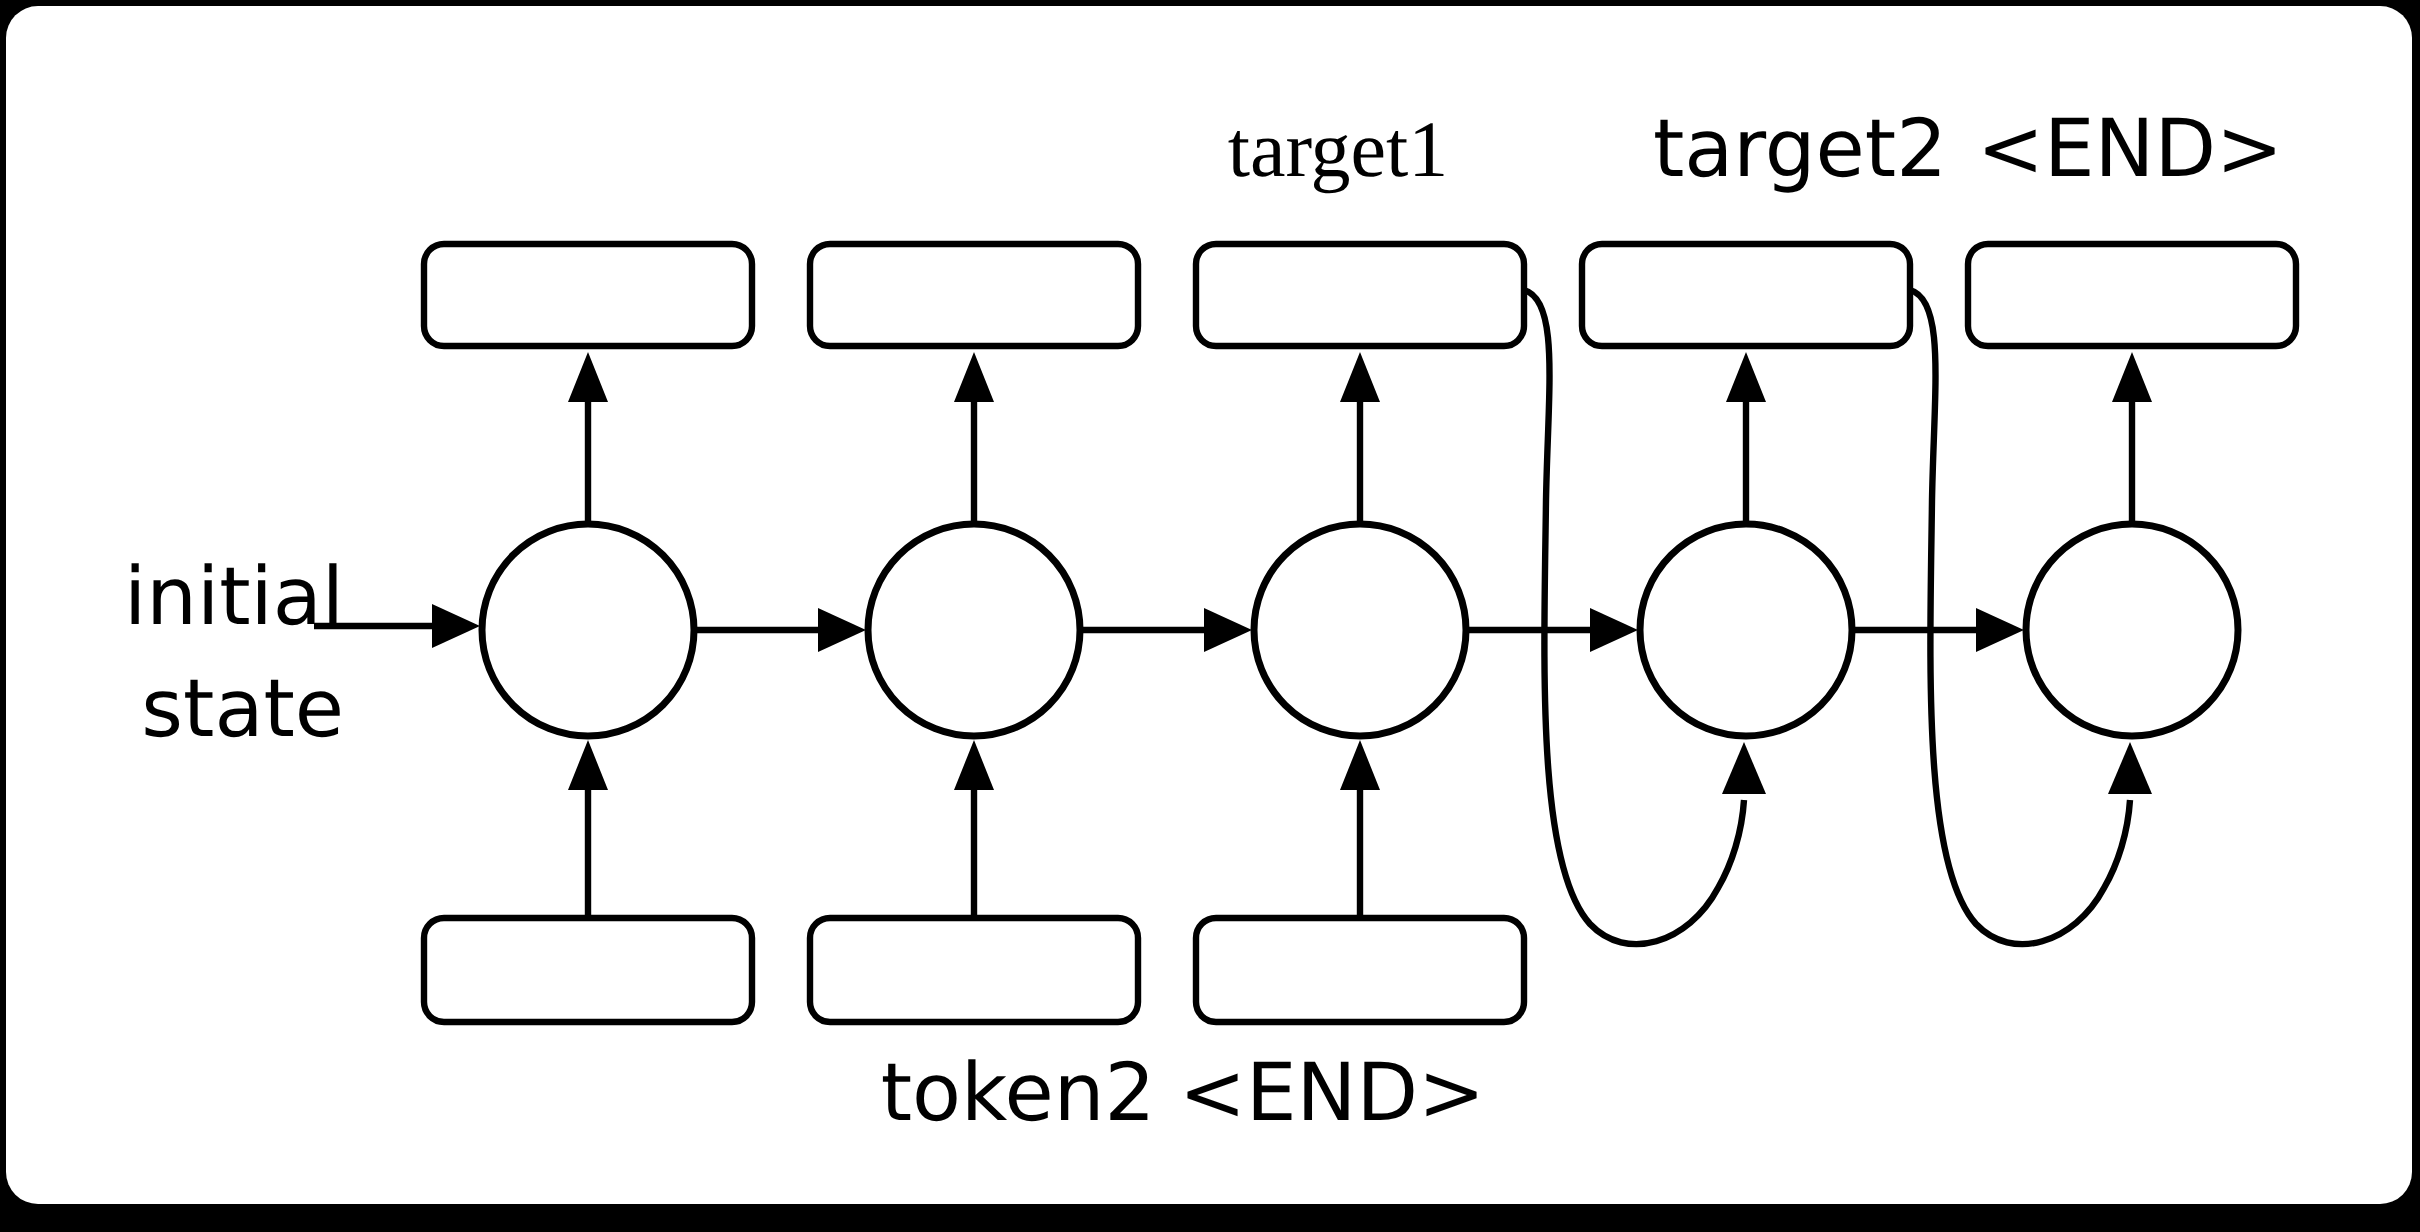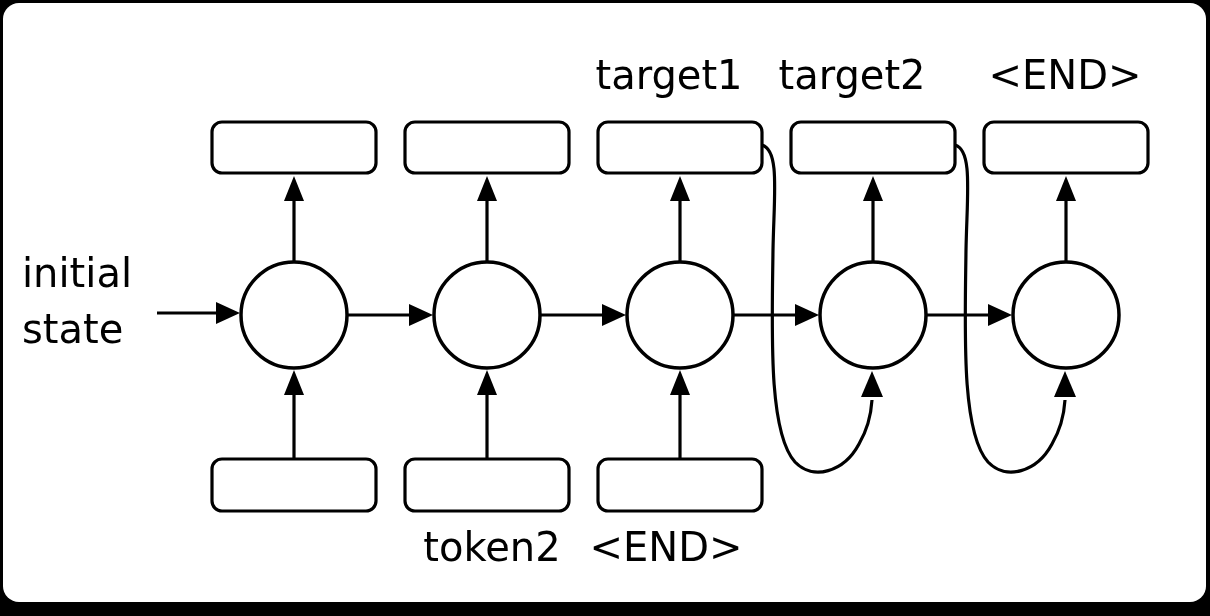--- a/index.html
+++ b/index.html
@@ -17,22 +17,22 @@
   .head   { fill:var(--line,#000); stroke:none; }
   .lbl {
     position:absolute; color:var(--text,#000);
     font-size:40px; line-height:46px; height:46px;
     white-space:nowrap; text-align:center;
     transform:translateX(-50%);
   }
   .lbl-init {
     position:absolute; color:var(--text,#000);
     font-size:40px; line-height:56px;
-    width:150px; left:22px; top:245px;
-    text-align:left; white-space:normal;
+    width:150px; left:22px; top:271px;
+    text-align:right; white-space:normal;
   }
 </style>
 </head>
 <body>
 
 <div class="stage">
 
   <svg width="1210" height="616" viewBox="0 0 1210 616">
 
     <rect x="3" y="3" width="1203" height="599" rx="16" class="surface"></rect>
@@ -100,20 +100,20 @@
     <g>
       <path d="M 762 145 C 780 150 774 195 773 250 C 772 330 768 432 795 462 C 813 481 844 472 859 444 C 866 432 871 416 872 400" class="shape sw3"></path>
       <polygon points="861,397 883,397 872,371" class="head"></polygon>
       <path d="M 955 145 C 973 150 967 195 966 250 C 965 330 961 432 988 462 C 1006 481 1037 472 1052 444 C 1059 432 1064 416 1065 400" class="shape sw3"></path>
       <polygon points="1054,397 1076,397 1065,371" class="head"></polygon>
     </g>
   </svg>
 
   <div class="lbl-init">initial state</div>
 
-  <div class="lbl" style="left:669px;  top:52px;">target1</div>
-  <div class="lbl" style="left:852px;  top:52px;">target2</div>
+  <div class="lbl" style="left:669px;  top:52px;font-family:Liberation Serif, serif;">target1</div>
+  <div class="lbl" style="left:900px;  top:52px;">target2</div>
   <div class="lbl" style="left:1065px; top:52px;">&lt;END&gt;</div>
 
-  <div class="lbl" style="left:492px;  top:524px;">token2</div>
+  <div class="lbl" style="left:509px;  top:524px;">token2</div>
   <div class="lbl" style="left:666px;  top:524px;">&lt;END&gt;</div>
 
 </div>
 
 </body></html>

